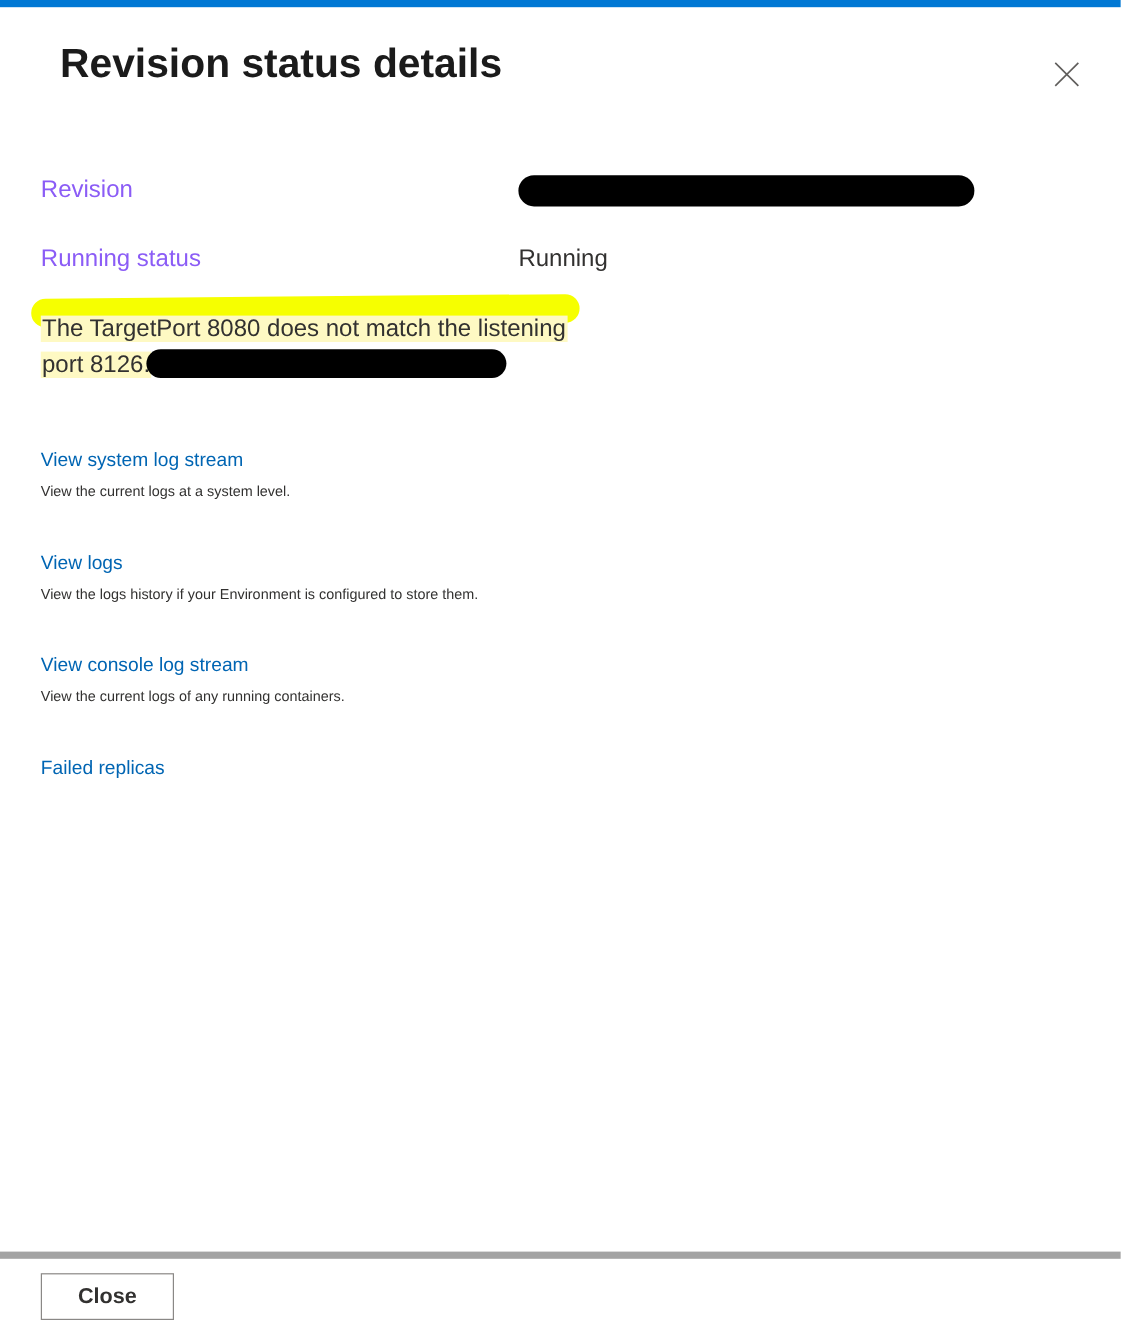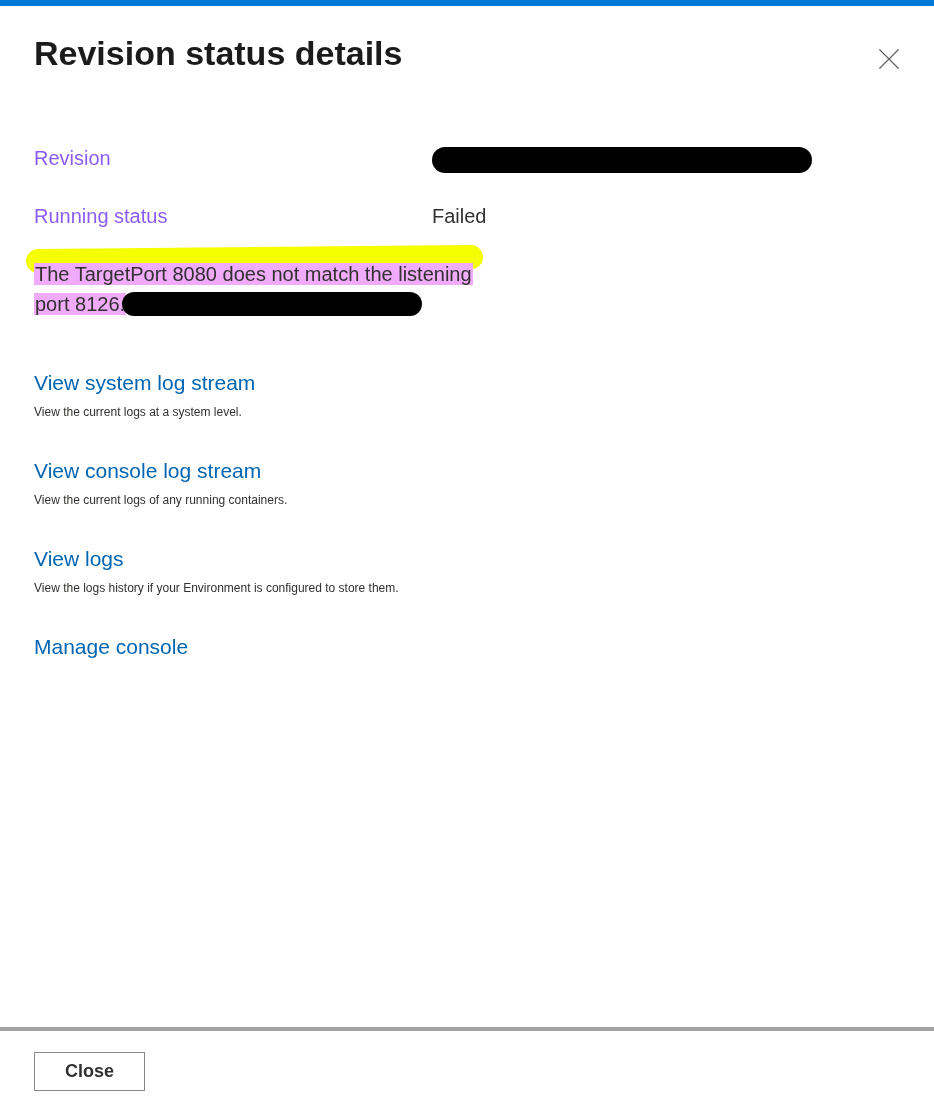--- a/index.html
+++ b/index.html
@@ -21,22 +21,23 @@
       width: 100%;
     }
     .panel {
       padding: 28px 34px 0 34px;
       height: calc(100% - 90px - 6px);
       overflow: auto;
     }
     .header-row {
       display: flex;
       justify-content: space-between;
-      align-items: center;
+      align-items: flex-end;
       margin-bottom: 70px;
+      margin-left: 16px;
     }
     .title {
       font-size: 34px;
       font-weight: 700;
       color: #1b1b1b;
     }
     .close-icon {
       width: 22px;
       height: 22px;
       cursor: pointer;
@@ -81,21 +82,21 @@
       background: #f6ff00;
       border-radius: 12px;
       top: -16px;
       left: -8px;
       right: -10px;
       height: 24px;
       z-index: 0;
       transform: rotate(-0.5deg);
     }
     .highlight-text {
-      background: #f0abfc;
+      background: #fef9c3;
       position: relative;
       z-index: 1;
       padding: 0 1px;
     }
     .redaction-2 {
       display: inline-block;
       width: 300px;
       height: 24px;
       background: #000;
       border-radius: 12px;
@@ -103,38 +104,38 @@
       z-index: 2;
       vertical-align: middle;
       top: -2px;
       margin-left: -4px;
     }
     .suggestion-block {
       margin-bottom: 34px;
     }
     .suggestion-link {
       color: #0065b3;
-      font-size: 21px;
+      font-size: 16px;
       text-decoration: none;
       cursor: pointer;
       display: inline-block;
       margin-bottom: 4px;
     }
     .suggestion-desc {
       font-size: 12px;
       color: #323130;
       line-height: 1.55;
     }
     .footer {
       position: absolute;
       bottom: 0;
       left: 0;
       right: 0;
-      height: 84px;
-      border-top: 4px solid #a3a3a3;
+      height: 68px;
+      border-top: 6px solid #a3a3a3;
       display: flex;
       align-items: center;
       padding: 0 34px;
     }
     .close-btn {
       background: #fff;
       border: 1px solid #8a8886;
       padding: 8px 30px;
       font-size: 18px;
       font-weight: 600;
@@ -161,49 +162,49 @@
 
   <div class="row">
     <div class="label-col">Revision</div>
     <div class="value-col">
       <span class="redaction-1"></span>
     </div>
   </div>
 
   <div class="row">
     <div class="label-col">Running status</div>
-    <div class="value-col">Failed</div>
+    <div class="value-col">Running</div>
   </div>
 
   <div class="row">
     <div class="value-col status-details-wrap">
       <span class="highlight-block">
         <span class="highlight-yellow"></span>
         <span class="highlight-text">The TargetPort 8080 does not match the listening</span>
       </span><br>
       <span class="highlight-text">port 8126.</span><span class="redaction-2"></span>
     </div>
   </div>
 
   <div class="row">
     <div class="value-col" style="padding-top:20px;">
       <div class="suggestion-block">
         <a class="suggestion-link">View system log stream</a>
         <div class="suggestion-desc">View the current logs at a system level.</div>
       </div>
       <div class="suggestion-block">
+        <a class="suggestion-link">View logs</a>
+        <div class="suggestion-desc">View the logs history if your Environment is configured to store them.</div>
+      </div>
+      <div class="suggestion-block">
         <a class="suggestion-link">View console log stream</a>
         <div class="suggestion-desc">View the current logs of any running containers.</div>
       </div>
       <div class="suggestion-block">
-        <a class="suggestion-link">View logs</a>
-        <div class="suggestion-desc">View the logs history if your Environment is configured to store them.</div>
-      </div>
-      <div class="suggestion-block">
-        <a class="suggestion-link">Manage console</a>
+        <a class="suggestion-link">Failed replicas</a>
       </div>
     </div>
   </div>
 </div>
 
 <div class="footer">
   <button class="close-btn">Close</button>
 </div>
 
 </body></html>

